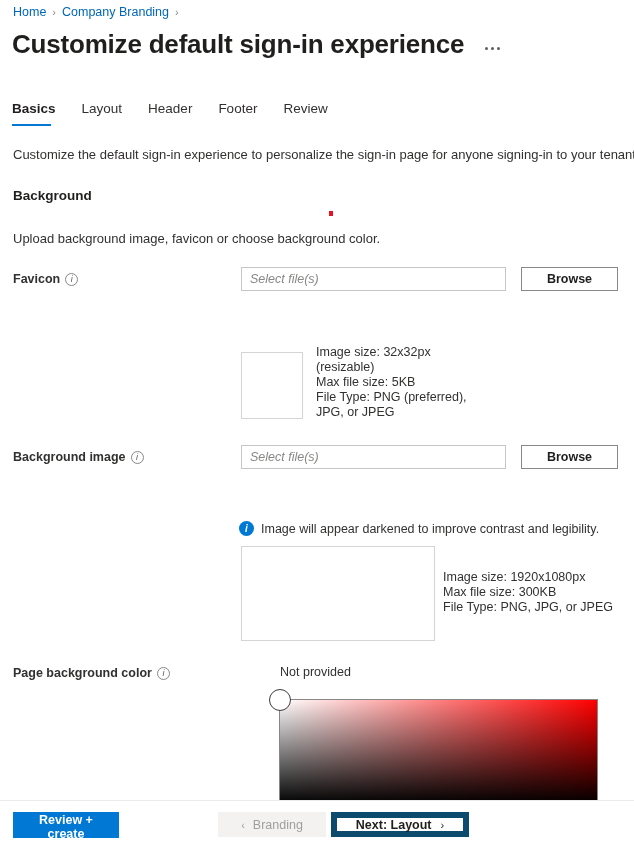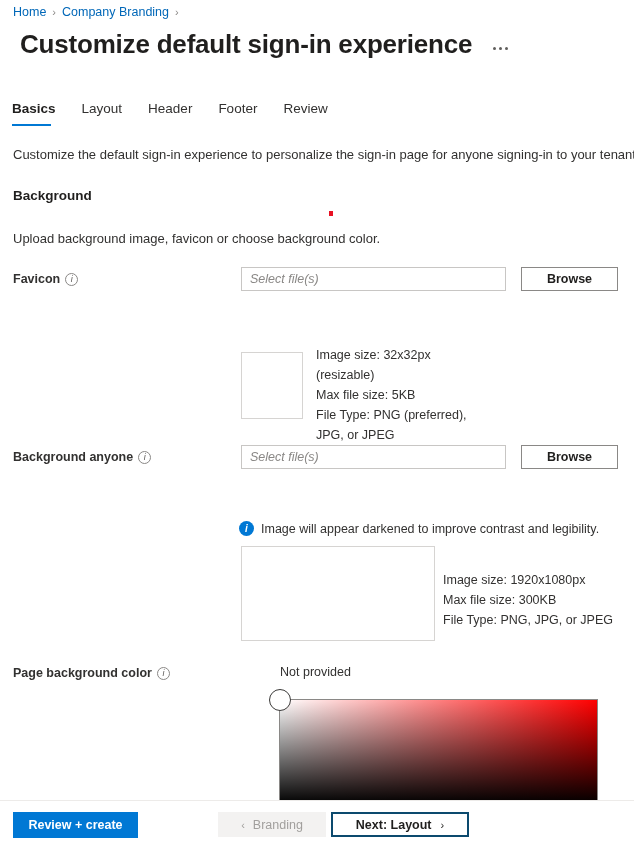--- a/index.html
+++ b/index.html
@@ -36,21 +36,21 @@
     margin: 0 6px;
     font-size: 11px;
     display: inline-block;
     transform: translateY(-0.5px);
   }
 
   
   .title-row {
     position: absolute;
     left: 12px; top: 28px;
-    display: flex; align-items: center; margin-left: 8px;
+    display: flex; align-items: center;
   }
   .page-title {
     font-size: 26px;
     font-weight: 600;
     letter-spacing: -0.2px;
     color: #201f1e;
     line-height: 32px;
     white-space: nowrap;
   }
   .ellipsis-btn {
@@ -182,21 +182,21 @@
   
   .preview-box {
     position: absolute;
     border: 1px solid #d6d4d2;
     background: #ffffff;
   }
 
   .meta-text {
     position: absolute;
     font-size: 12.5px;
-    line-height: 20px;
+    line-height: 15px;
     color: #323130;
     white-space: pre-line;
   }
 
   
   .info-bar {
     position: absolute;
     display: flex; align-items: center; gap: 7px;
     font-size: 12.5px;
     color: #323130;
@@ -243,21 +243,21 @@
   .footer {
     position: absolute;
     left: 0; bottom: 0;
     width: 634px; height: 47px;
     background: #ffffff;
     border-top: 1px solid #edebe9;
   }
   .btn-primary {
     position: absolute;
     left: 13px; top: 11px;
-    width: 125px; height: 26px;
+    width: 106px; height: 26px;
     background: #0078d4;
     border: none;
     color: #ffffff;
     font-family: "Liberation Sans", sans-serif;
     font-size: 12.5px;
     font-weight: 700;
     cursor: pointer;
   }
   .btn-prev {
     position: absolute;
@@ -270,21 +270,21 @@
     font-size: 12.5px;
     display: flex; align-items: center; justify-content: center;
     gap: 8px;
     cursor: default;
   }
   .btn-next {
     position: absolute;
     left: 331px; top: 11px;
     width: 138px; height: 25px;
     background: #ffffff;
-    border: 2px solid #0c4a6e;
+    border: 6px solid #0c4a6e;
     color: #201f1e;
     font-family: "Liberation Sans", sans-serif;
     font-size: 12.5px;
     font-weight: 600;
     display: flex; align-items: center; justify-content: center;
     gap: 9px;
     cursor: pointer;
   }
   .chev { font-size: 11px; font-weight: 400; display: inline-block; }
 </style>
@@ -330,21 +330,21 @@
   <button class="browse-btn" style="left:521px; top:267px;">Browse</button>
 
   <div class="preview-box" style="left:241px; top:352px; width:62px; height:67px;"></div>
   <div class="meta-text" style="left:316px; top:345px; width:200px;">Image size: 32x32px
 (resizable)
 Max file size: 5KB
 File Type: PNG (preferred),
 JPG, or JPEG</div>
 
   <div class="field-label" style="left:13px; top:450px;">
-    <span>Background anyone</span>
+    <span>Background image</span>
     <span class="info-icon">i</span>
   </div>
   <input class="file-input" style="left: 241px; top: 445px;" placeholder="Select file(s)">
   <button class="browse-btn" style="left:521px; top:445px;">Browse</button>
 
   <div class="info-bar" style="left:239px; top:521px;">
     <span class="dot">i</span>
     <span>Image will appear darkened to improve contrast and legibility.</span>
   </div>
 

